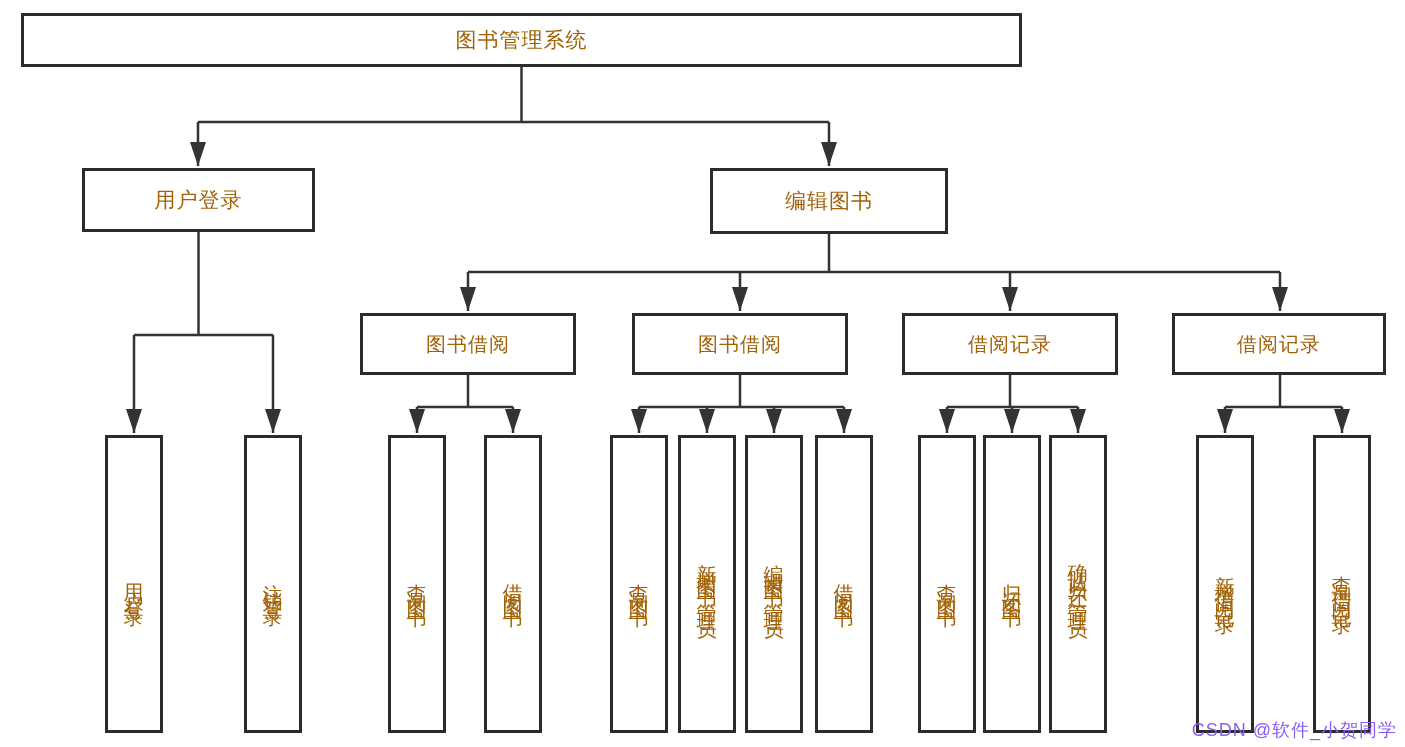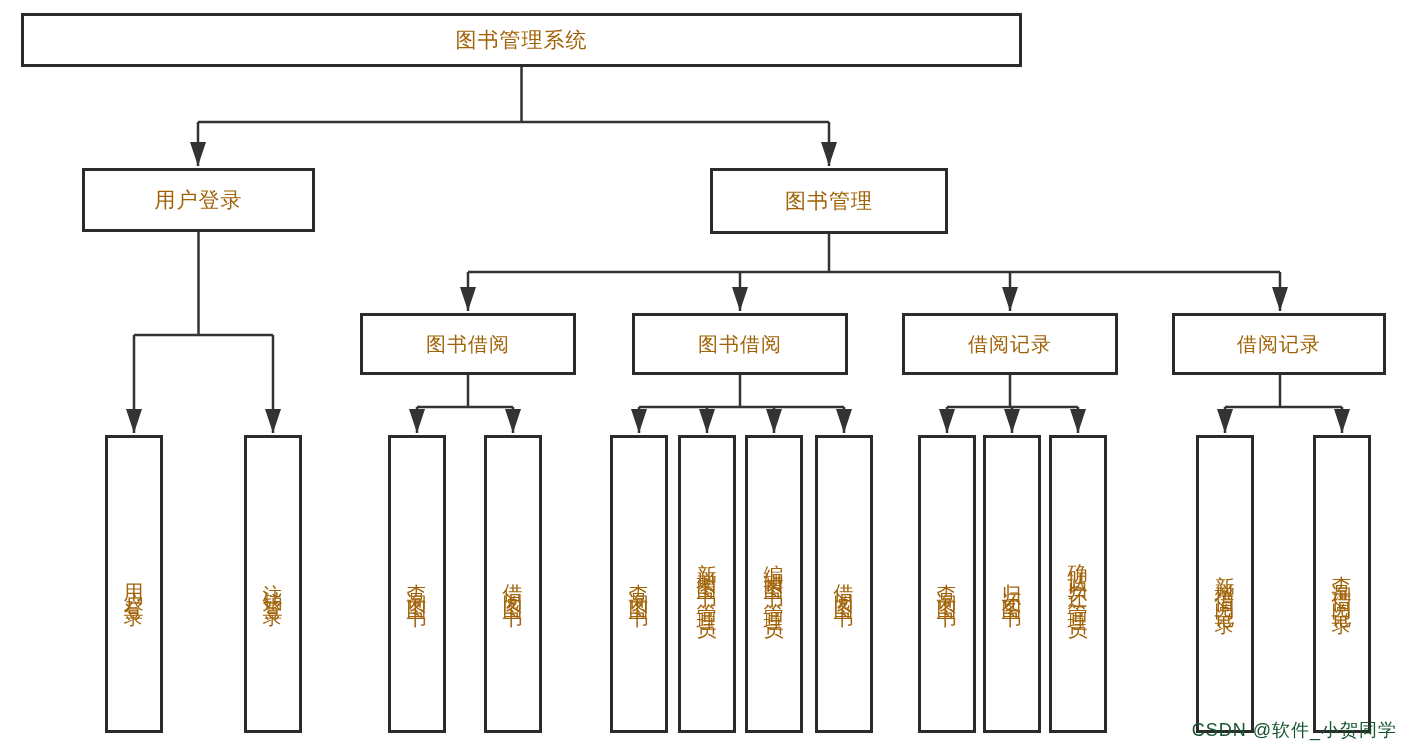--- a/index.html
+++ b/index.html
@@ -37,21 +37,21 @@
   .n-leaf-5 {left:678px;}
   .n-leaf-6 {left:745px;}
   .n-leaf-7 {left:815px;}
   .n-leaf-8 {left:918px;}
   .n-leaf-9 {left:983px;}
   .n-leaf-10{left:1049px;}
   .n-leaf-11{left:1196px;}
   .n-leaf-12{left:1313px;}
   .watermark{
     position:absolute;right:8px;bottom:5px;z-index:5;
-    color:#14532d;font-size:18px;letter-spacing:1px;
+    color:#8b5cf6;font-size:18px;letter-spacing:1px;
   }
 </style>
 </head>
 <body>
 
 <div class="canvas">
 
   <svg class="wires" width="1405" height="747" viewBox="0 0 1405 747">
     <defs>
       <marker id="arrow" markerUnits="userSpaceOnUse" markerWidth="26" markerHeight="18" refX="24" refY="9" orient="auto">
@@ -106,21 +106,21 @@
         <path d="M1280,375 V407 M1225,407 H1342"></path>
         <line x1="1225" y1="407" x2="1225" y2="433" marker-end="url(#arrow)"></line>
         <line x1="1342" y1="407" x2="1342" y2="433" marker-end="url(#arrow)"></line>
       </g>
     </g>
   </svg>
 
   <div class="b n-root">图书管理系统</div>
 
   <div class="b n-l2-0">用户登录</div>
-  <div class="b n-l2-1">图书管理</div>
+  <div class="b n-l2-1">编辑图书</div>
 
   <div class="b n-l3-0">图书借阅</div>
   <div class="b n-l3-1">图书借阅</div>
   <div class="b n-l3-2">借阅记录</div>
   <div class="b n-l3-3">借阅记录</div>
 
   <div class="b leaf n-leaf-0">用户登录</div>
   <div class="b leaf n-leaf-1">注销登录</div>
   <div class="b leaf n-leaf-2">查询图书</div>
   <div class="b leaf n-leaf-3">借阅图书</div>

